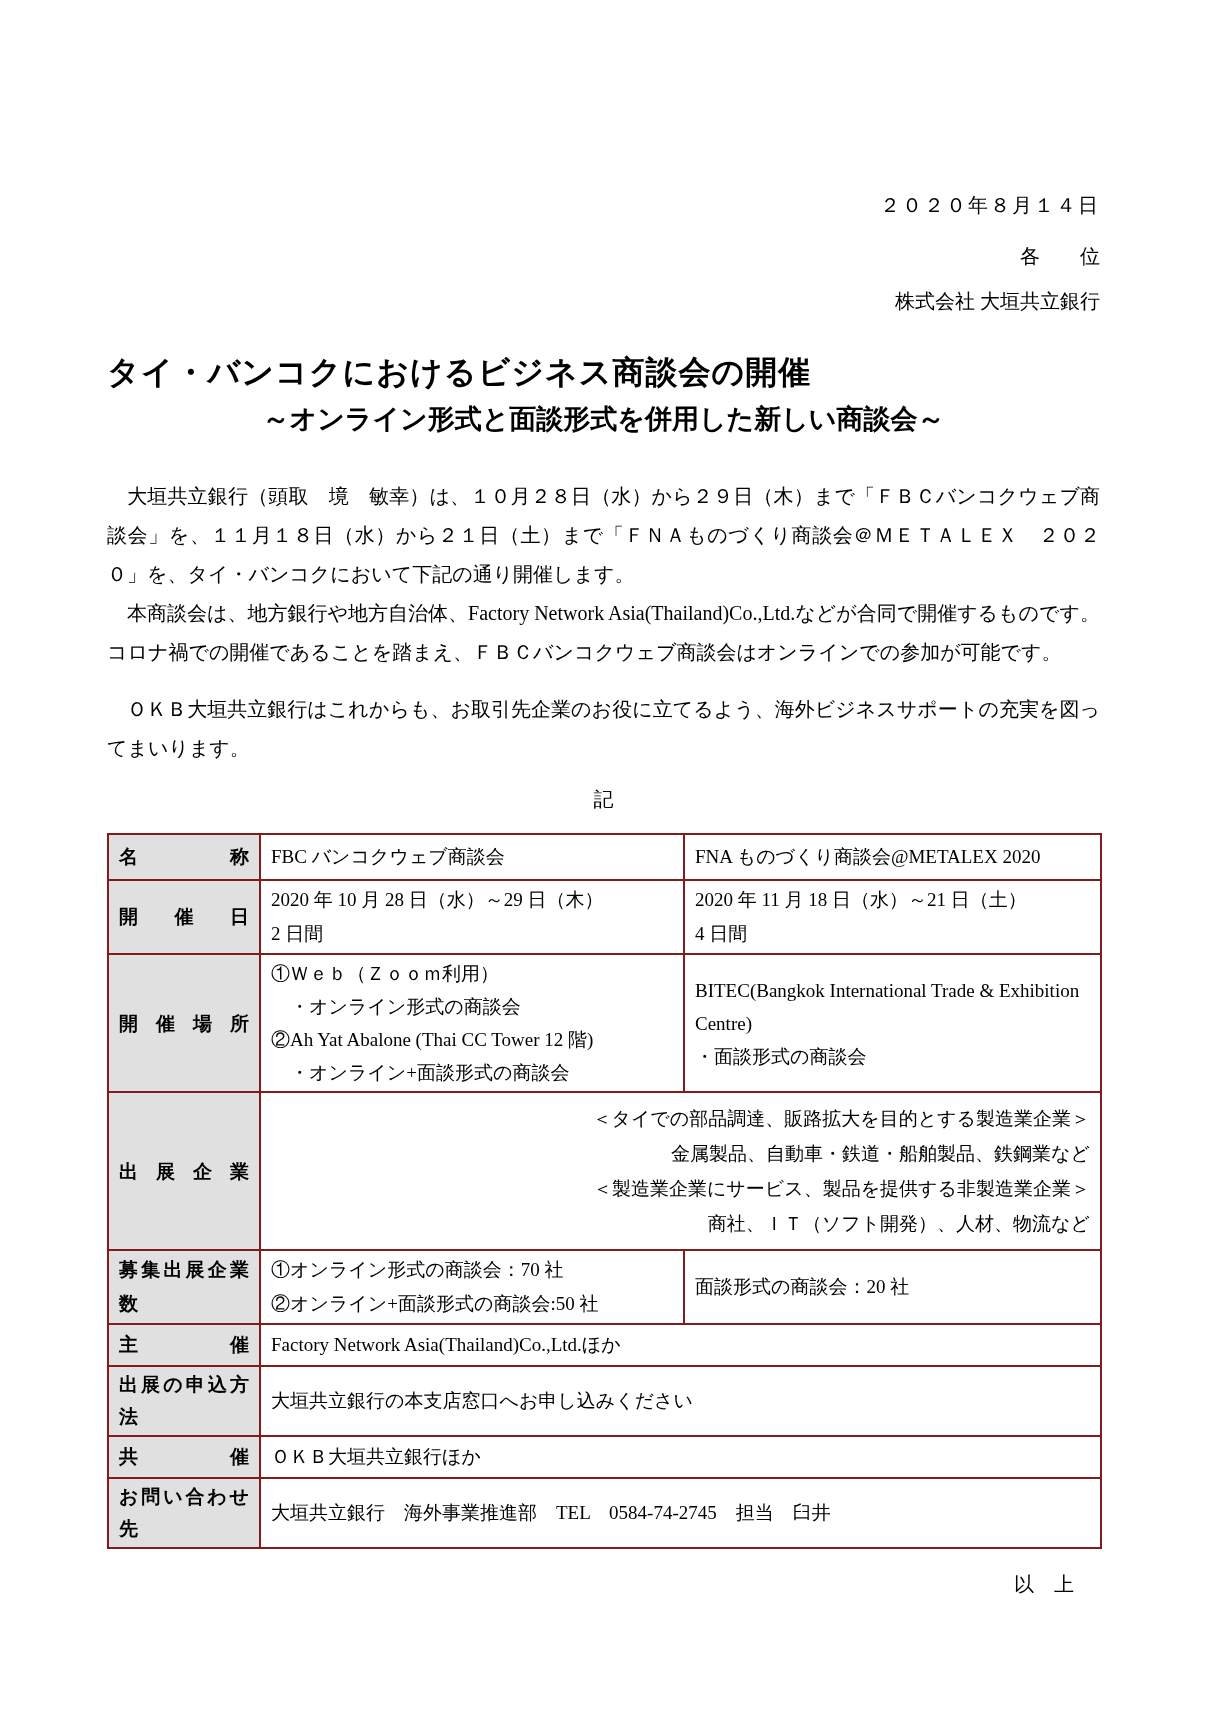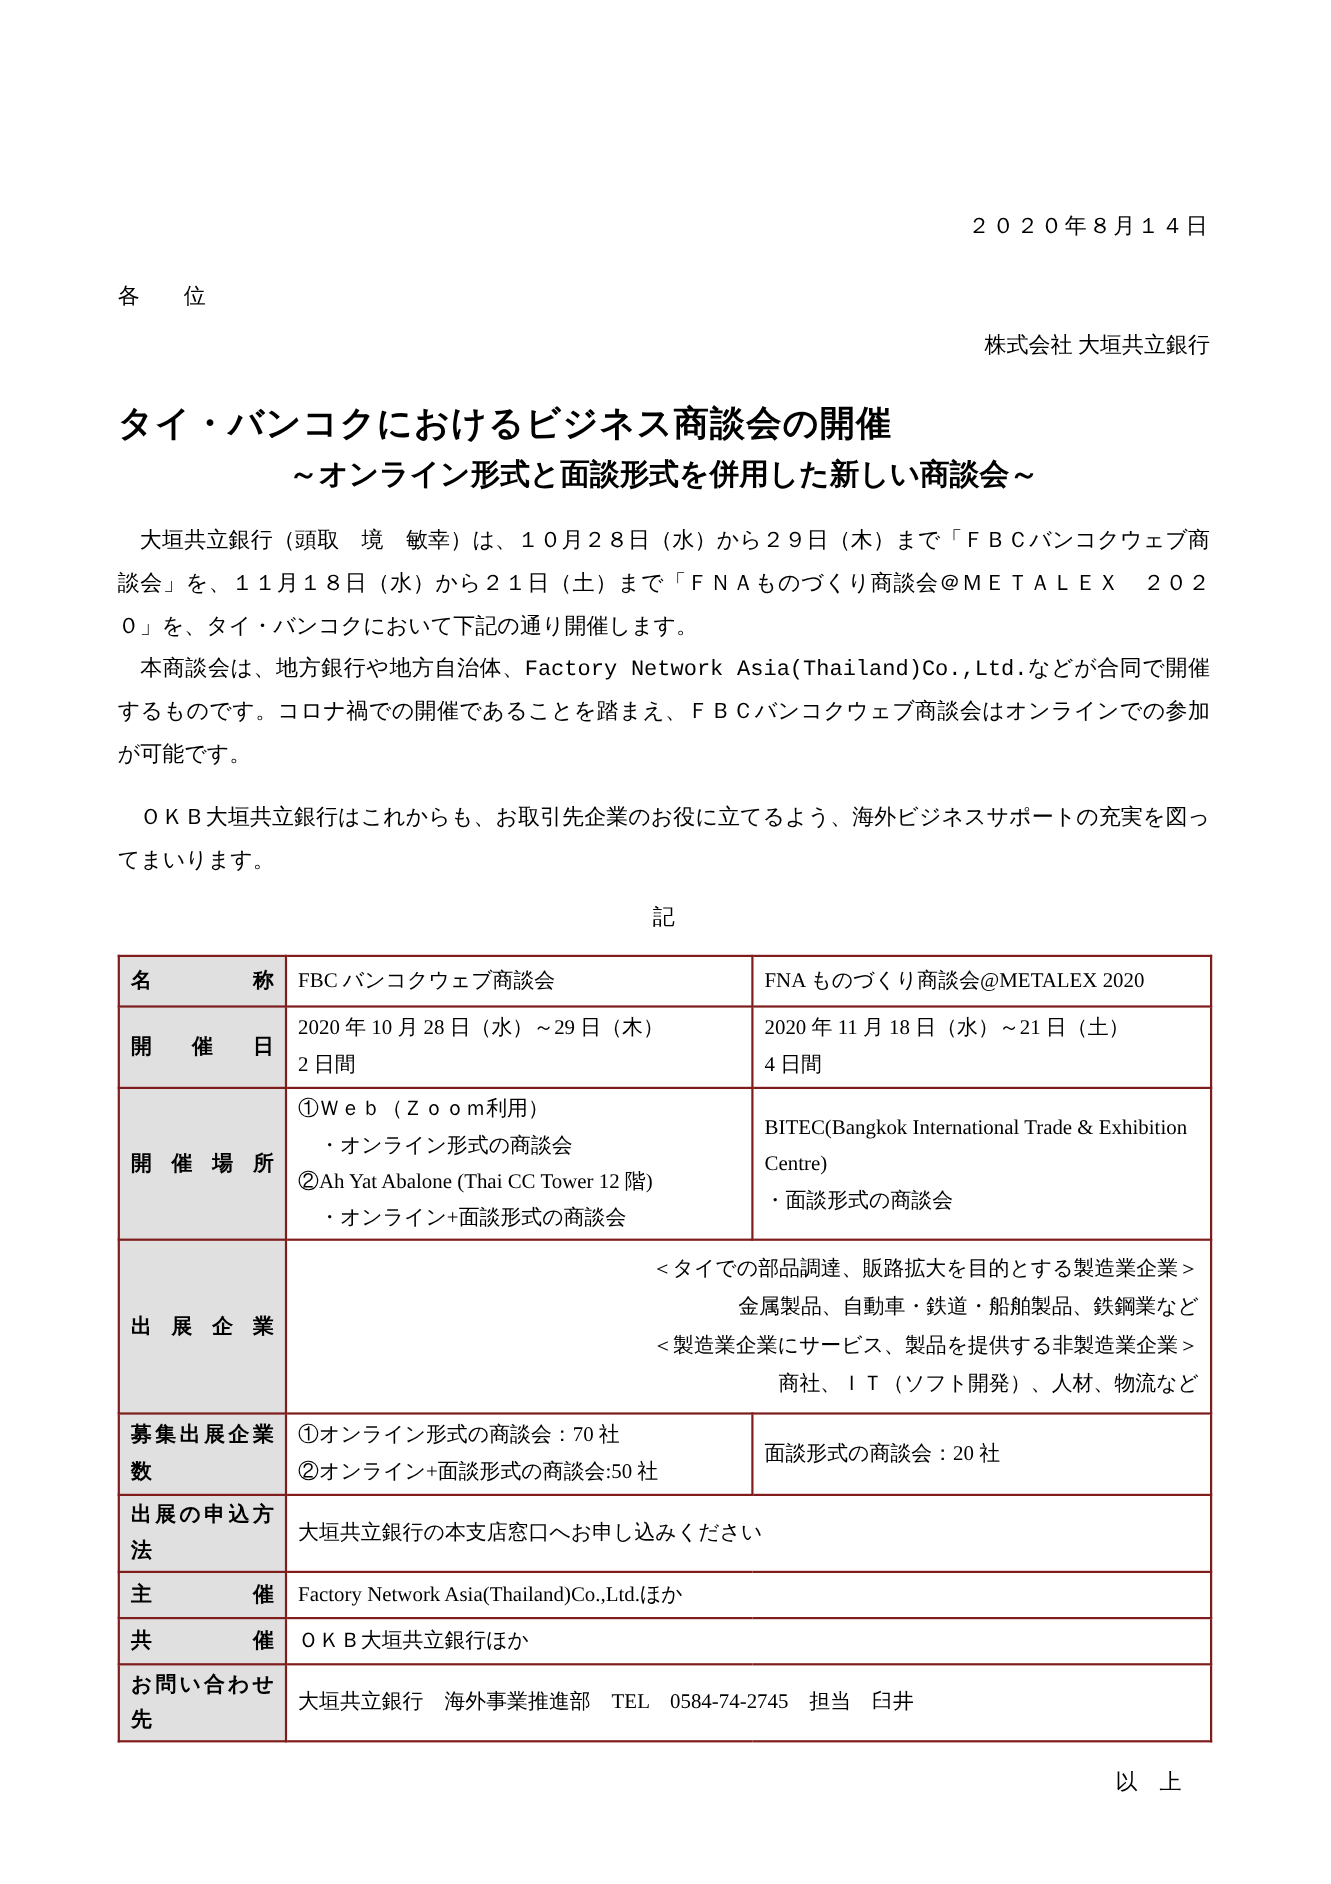--- a/index.html
+++ b/index.html
@@ -9,38 +9,38 @@
     height: 1713px;
     box-sizing: border-box;
     padding: 0 110px 0 107px;
     background: #ffffff;
     color: #000;
     font-family: "Liberation Serif", "DejaVu Serif", serif;
     font-size: 20px;
     overflow: hidden;
   }
   .date   { margin-top: 192px; text-align: right; letter-spacing: 2px; }
-  .salutation { margin-top: 36px; text-align: left; }
+  .salutation { margin-top: 24px; text-align: right; }
   .sender { margin-top: 18px; text-align: right; }
   .title {
     margin: 36px 0 0 0;
     text-align: left;
     font-family: Liberation Mono, monospace;
     font-size: 32px;
     font-weight: bold;
     letter-spacing: 1px;
   }
   .subtitle {
     margin: 6px 0 0 0;
     text-align: center;
     font-family: "Liberation Sans", "DejaVu Sans", sans-serif;
     font-size: 27px;
     font-weight: bold;
   }
-  .body-block { margin-top: 24px; font-family: Liberation Mono, monospace; }
+  .body-block { margin-top: 40px; }
   .para {
     margin: 0;
     line-height: 39px;
     text-align: justify;
   }
   .para3 { margin-top: 18px; }
   .ki { margin-top: 12px; text-align: center; line-height: 39px; }
 
   table.etable {
     border-collapse: collapse;
@@ -133,26 +133,26 @@
 　商社、ＩＴ（ソフト開発）、人材、物流など</div>
         </td>
       </tr>
       <tr class="r-cap">
         <td class="rh">募集出展企業数</td>
         <td class="ml">①オンライン形式の商談会：70 社
 ②オンライン+面談形式の商談会:50 社</td>
         <td class="ml">面談形式の商談会：20 社</td>
       </tr>
       <tr class="r-single">
+        <td class="rh">主催</td>
+        <td colspan="2">Factory Network Asia(Thailand)Co.,Ltd.ほか</td>
+      </tr>
+      <tr class="r-single">
         <td class="rh">出展の申込方法</td>
         <td colspan="2">大垣共立銀行の本支店窓口へお申し込みください</td>
-      </tr>
-      <tr class="r-single">
-        <td class="rh">主催</td>
-        <td colspan="2">Factory Network Asia(Thailand)Co.,Ltd.ほか</td>
       </tr>
       <tr class="r-single">
         <td class="rh">共催</td>
         <td colspan="2">ＯＫＢ大垣共立銀行ほか</td>
       </tr>
       <tr class="r-single">
         <td class="rh">お問い合わせ先</td>
         <td colspan="2">大垣共立銀行　海外事業推進部　TEL　0584-74-2745　担当　臼井</td>
       </tr>
     </tbody>

